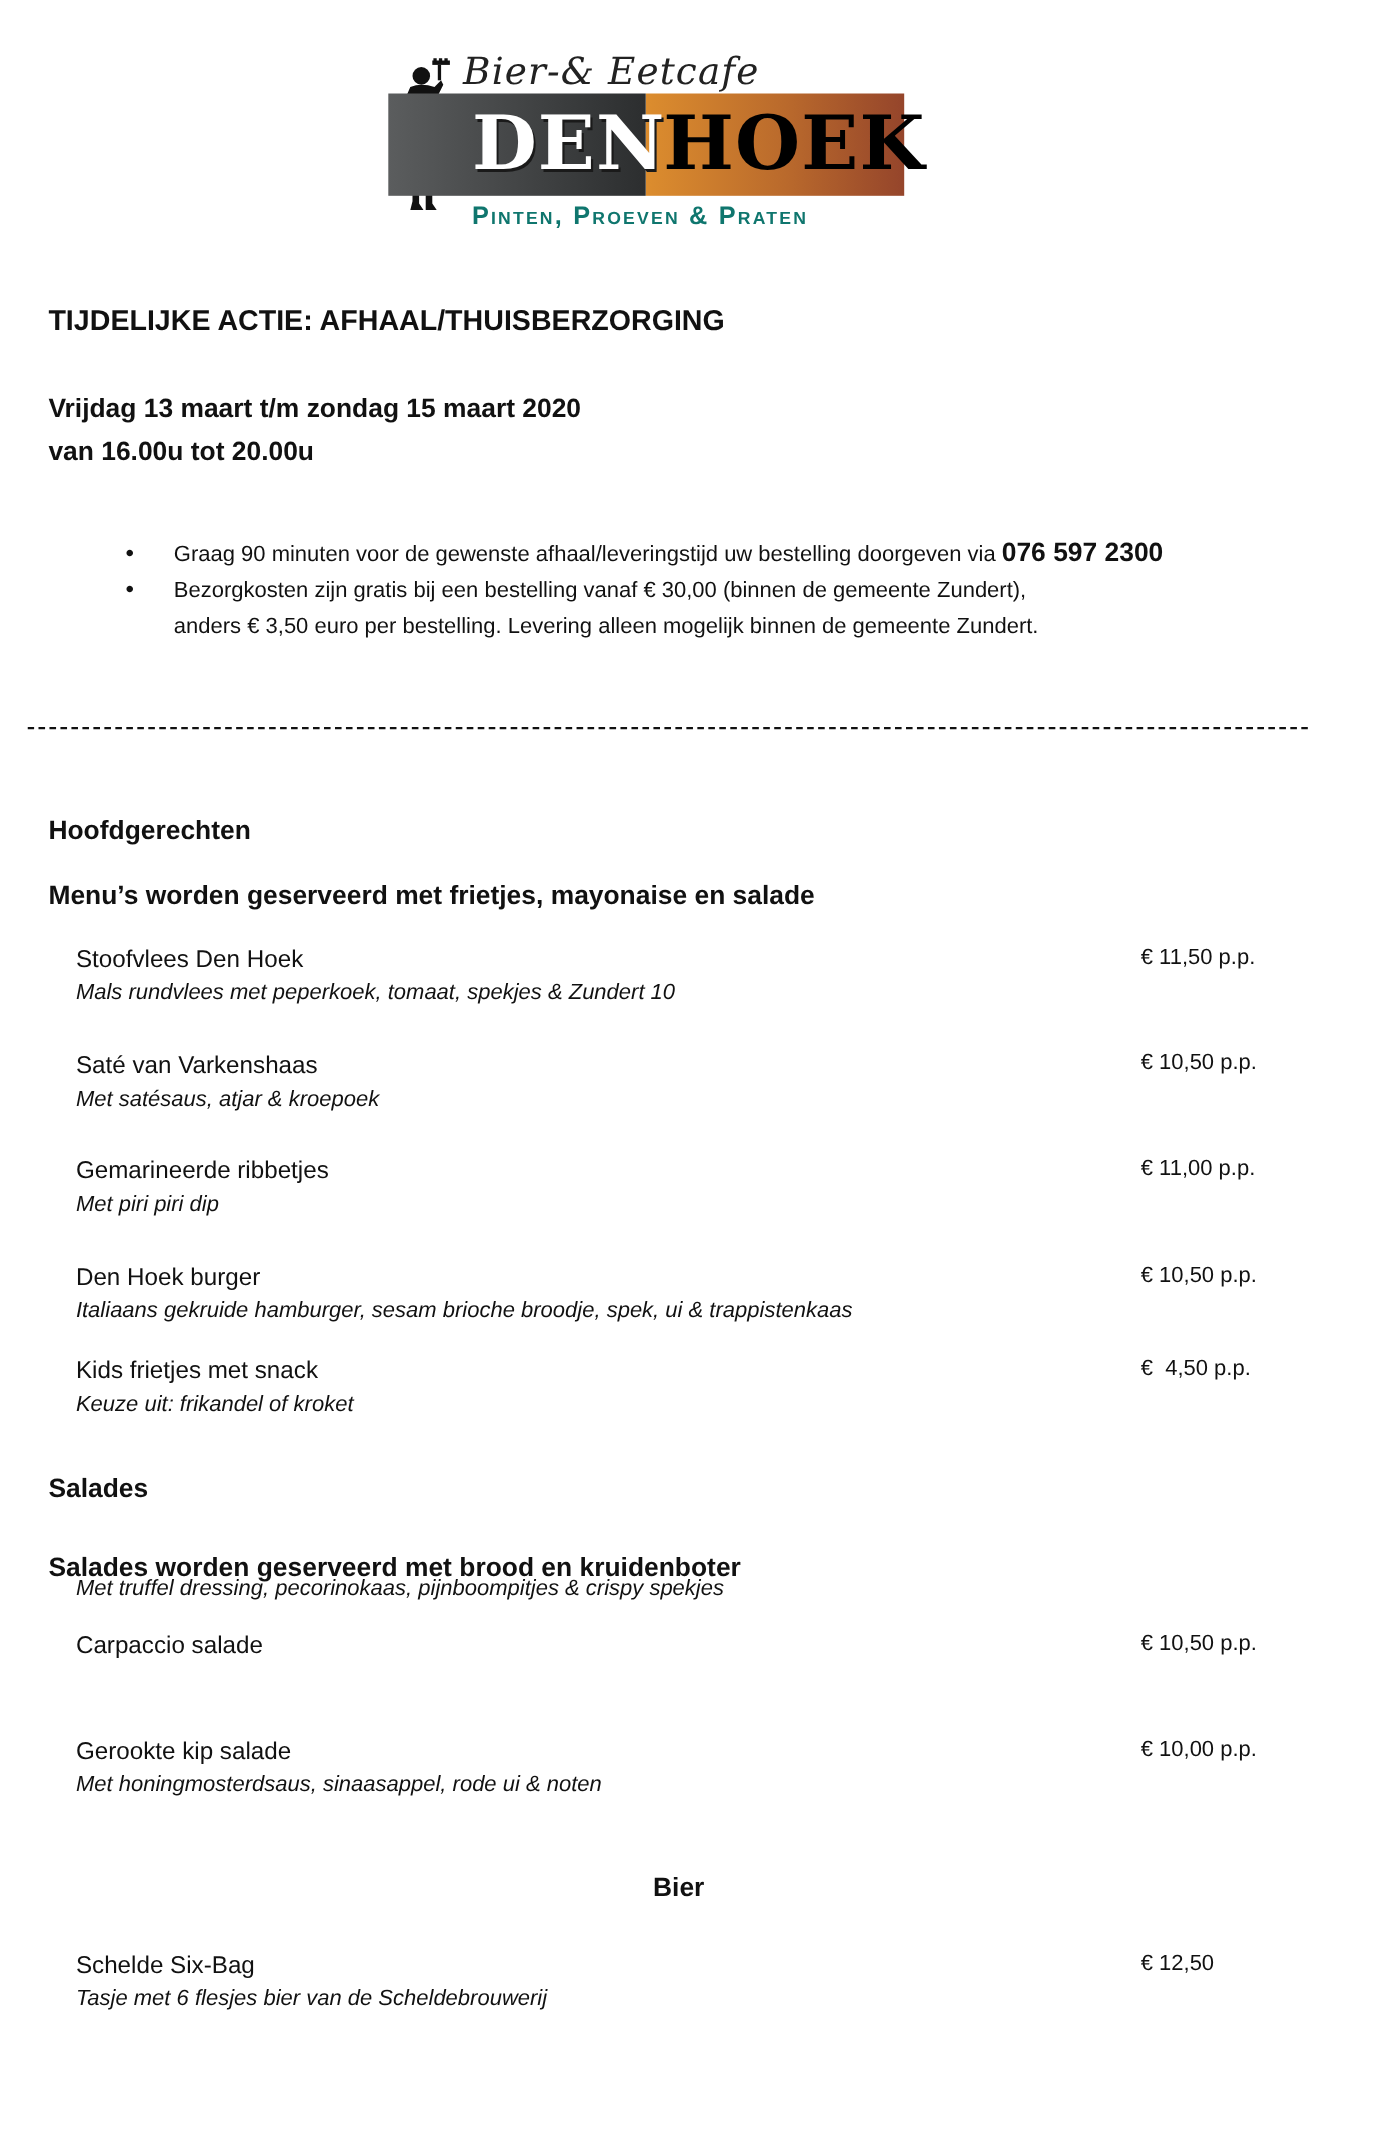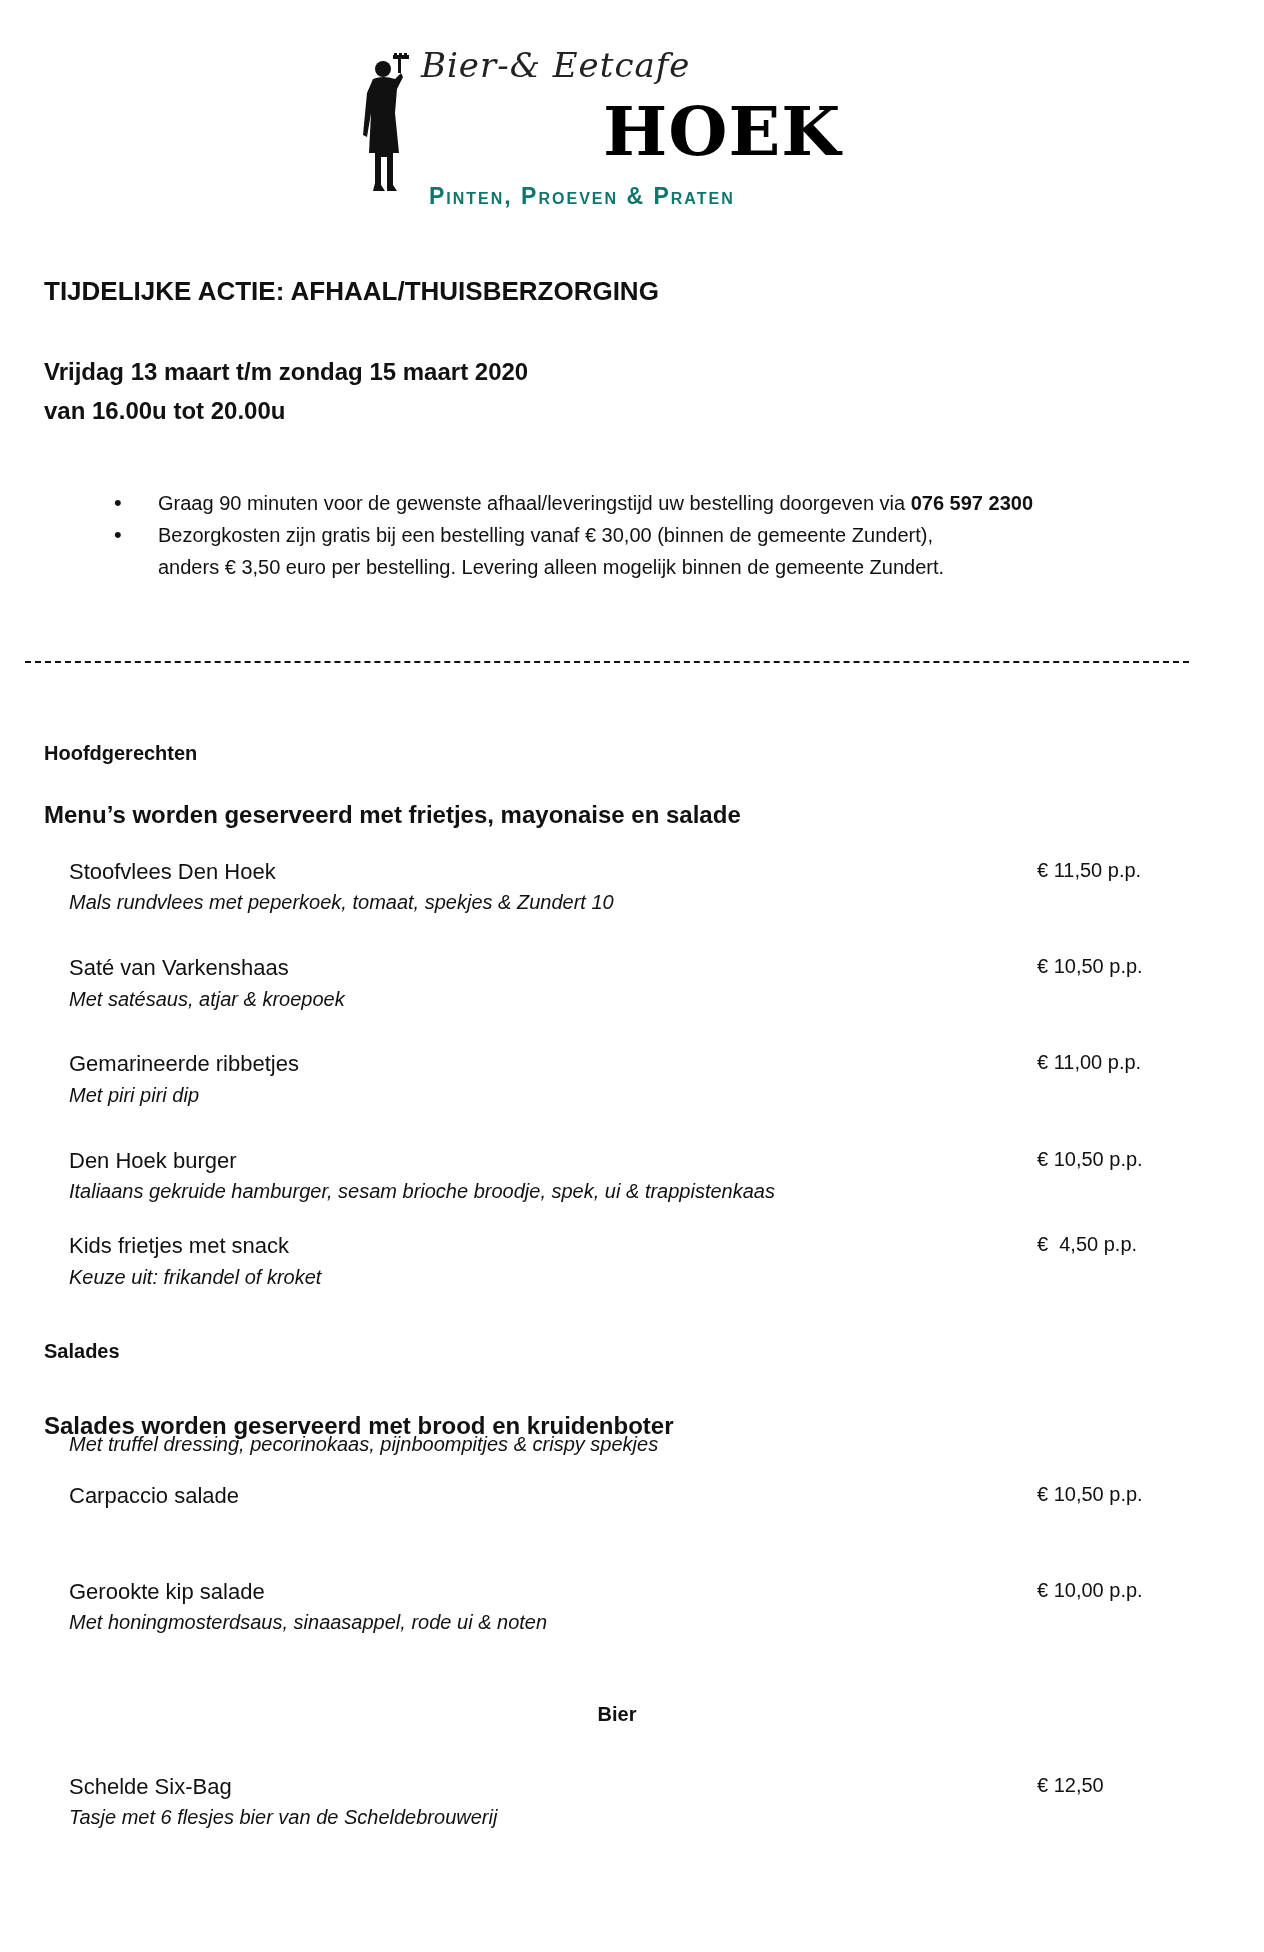--- a/index.html
+++ b/index.html
@@ -24,27 +24,27 @@
 
   .center { left: 0; width: 1170px; }
   .h-title { font-size: 26px; font-weight: bold; top: 276px; }
   .h-date { font-size: 24px; font-weight: bold; top: 358px; }
   .h-time { font-size: 24px; font-weight: bold; top: 397px; }
 
   .bullets { left: 70px; top: 487px; font-size: 20px; line-height: 32px; }
   .bullet-row { display: flex; align-items: baseline; }
   .bullet-dot { width: 44px; font-size: 22px; }
   .bullet-cont { padding-left: 44px; }
-  .phone { font-weight: bold; font-size: 20px; }
+  .phone { font-weight: bold; font-size: 24px; }
 
   .dashes { left: 25px; top: 654px; width: 1120px; height: 14px; font-family: "Liberation Mono", monospace;
             font-size: 14px; overflow: hidden; white-space: nowrap; letter-spacing: -0.4px; color: #111; }
   .dashline { position:absolute; left:0; top:7px; width:100%; border-top: 2px dashed #111; }
 
-  .sec-h { font-size: 20px; font-weight: bold; }
+  .sec-h { font-size: 24px; font-weight: bold; }
   .sec-sub { font-size: 24px; font-weight: bold; }
 
   .item-name { left: 25px; font-size: 22px; }
   .item-desc { left: 25px; font-size: 20px; font-style: italic; }
   .item-price { left: 993px; font-size: 20px; white-space: pre; }
 </style>
 </head>
 <body>
 
 <div class="abs logo">
@@ -53,20 +53,26 @@
       <rect x="30" y="2" width="16" height="4"></rect>
       <rect x="31" y="-4" width="3" height="7"></rect>
         <rect x="36" y="-4" width="3" height="7"></rect>
         <rect x="41" y="-4" width="3" height="7"></rect>
       <rect x="35" y="6" width="3" height="14"></rect>
       <circle cx="20" cy="16" r="8"></circle>
       <path d="M10 26 Q20 22 32 26 L38 20 L40 24 L34 36 L32 60 L36 100 L30 100 L30 132 L34 138 L24 138 L24 104 L18 104 L18 132 L22 138 L10 138 L12 130 L12 100 L6 100 L8 60 L4 84 L0 82 L4 40 Z"></path>
     </g>
   </svg>
   <div class="logo-script">Bier-&amp; Eetcafe</div>
+  <div class="logo-bar">
+    <div class="logo-left">
+      <span class="logo-den">DEN</span>
+    </div>
+    <div class="logo-right"></div>
+  </div>
   <span class="logo-hoek">HOEK</span>
   <div class="logo-tagline">Pinten, Proeven &amp; Praten</div>
 </div>
 
 <div class="abs center h-title">TIJDELIJKE ACTIE: AFHAAL/THUISBERZORGING</div>
 <div class="abs center h-date">Vrijdag 13 maart t/m zondag 15 maart 2020</div>
 <div class="abs center h-time">van 16.00u tot 20.00u</div>
 
 <div class="abs bullets">
   <div class="bullet-row">

